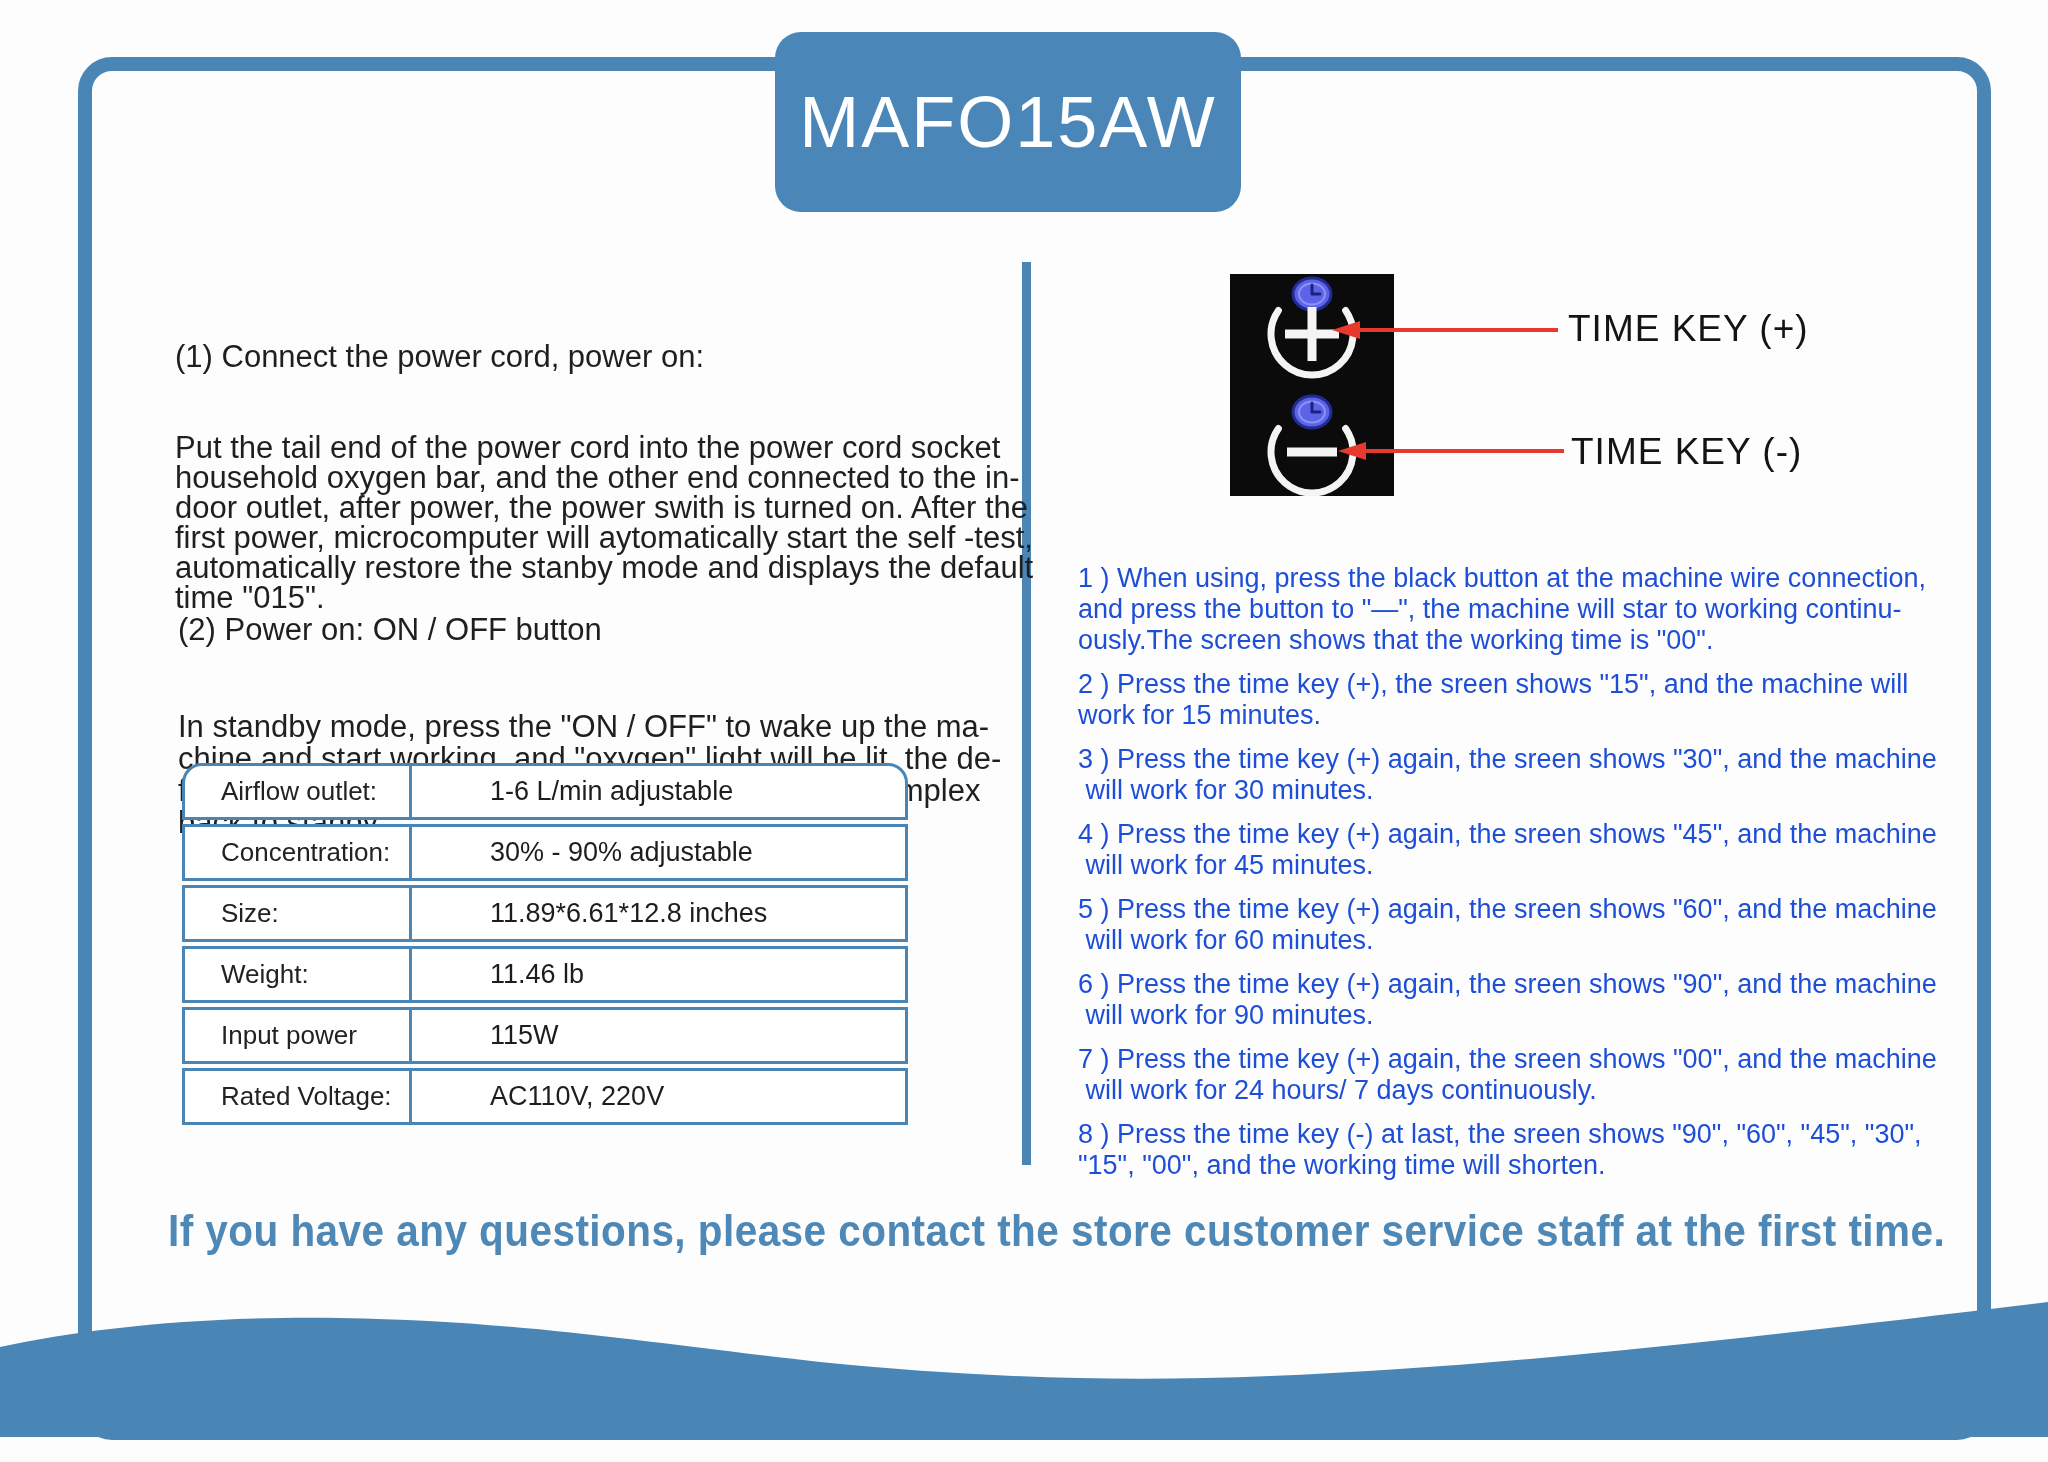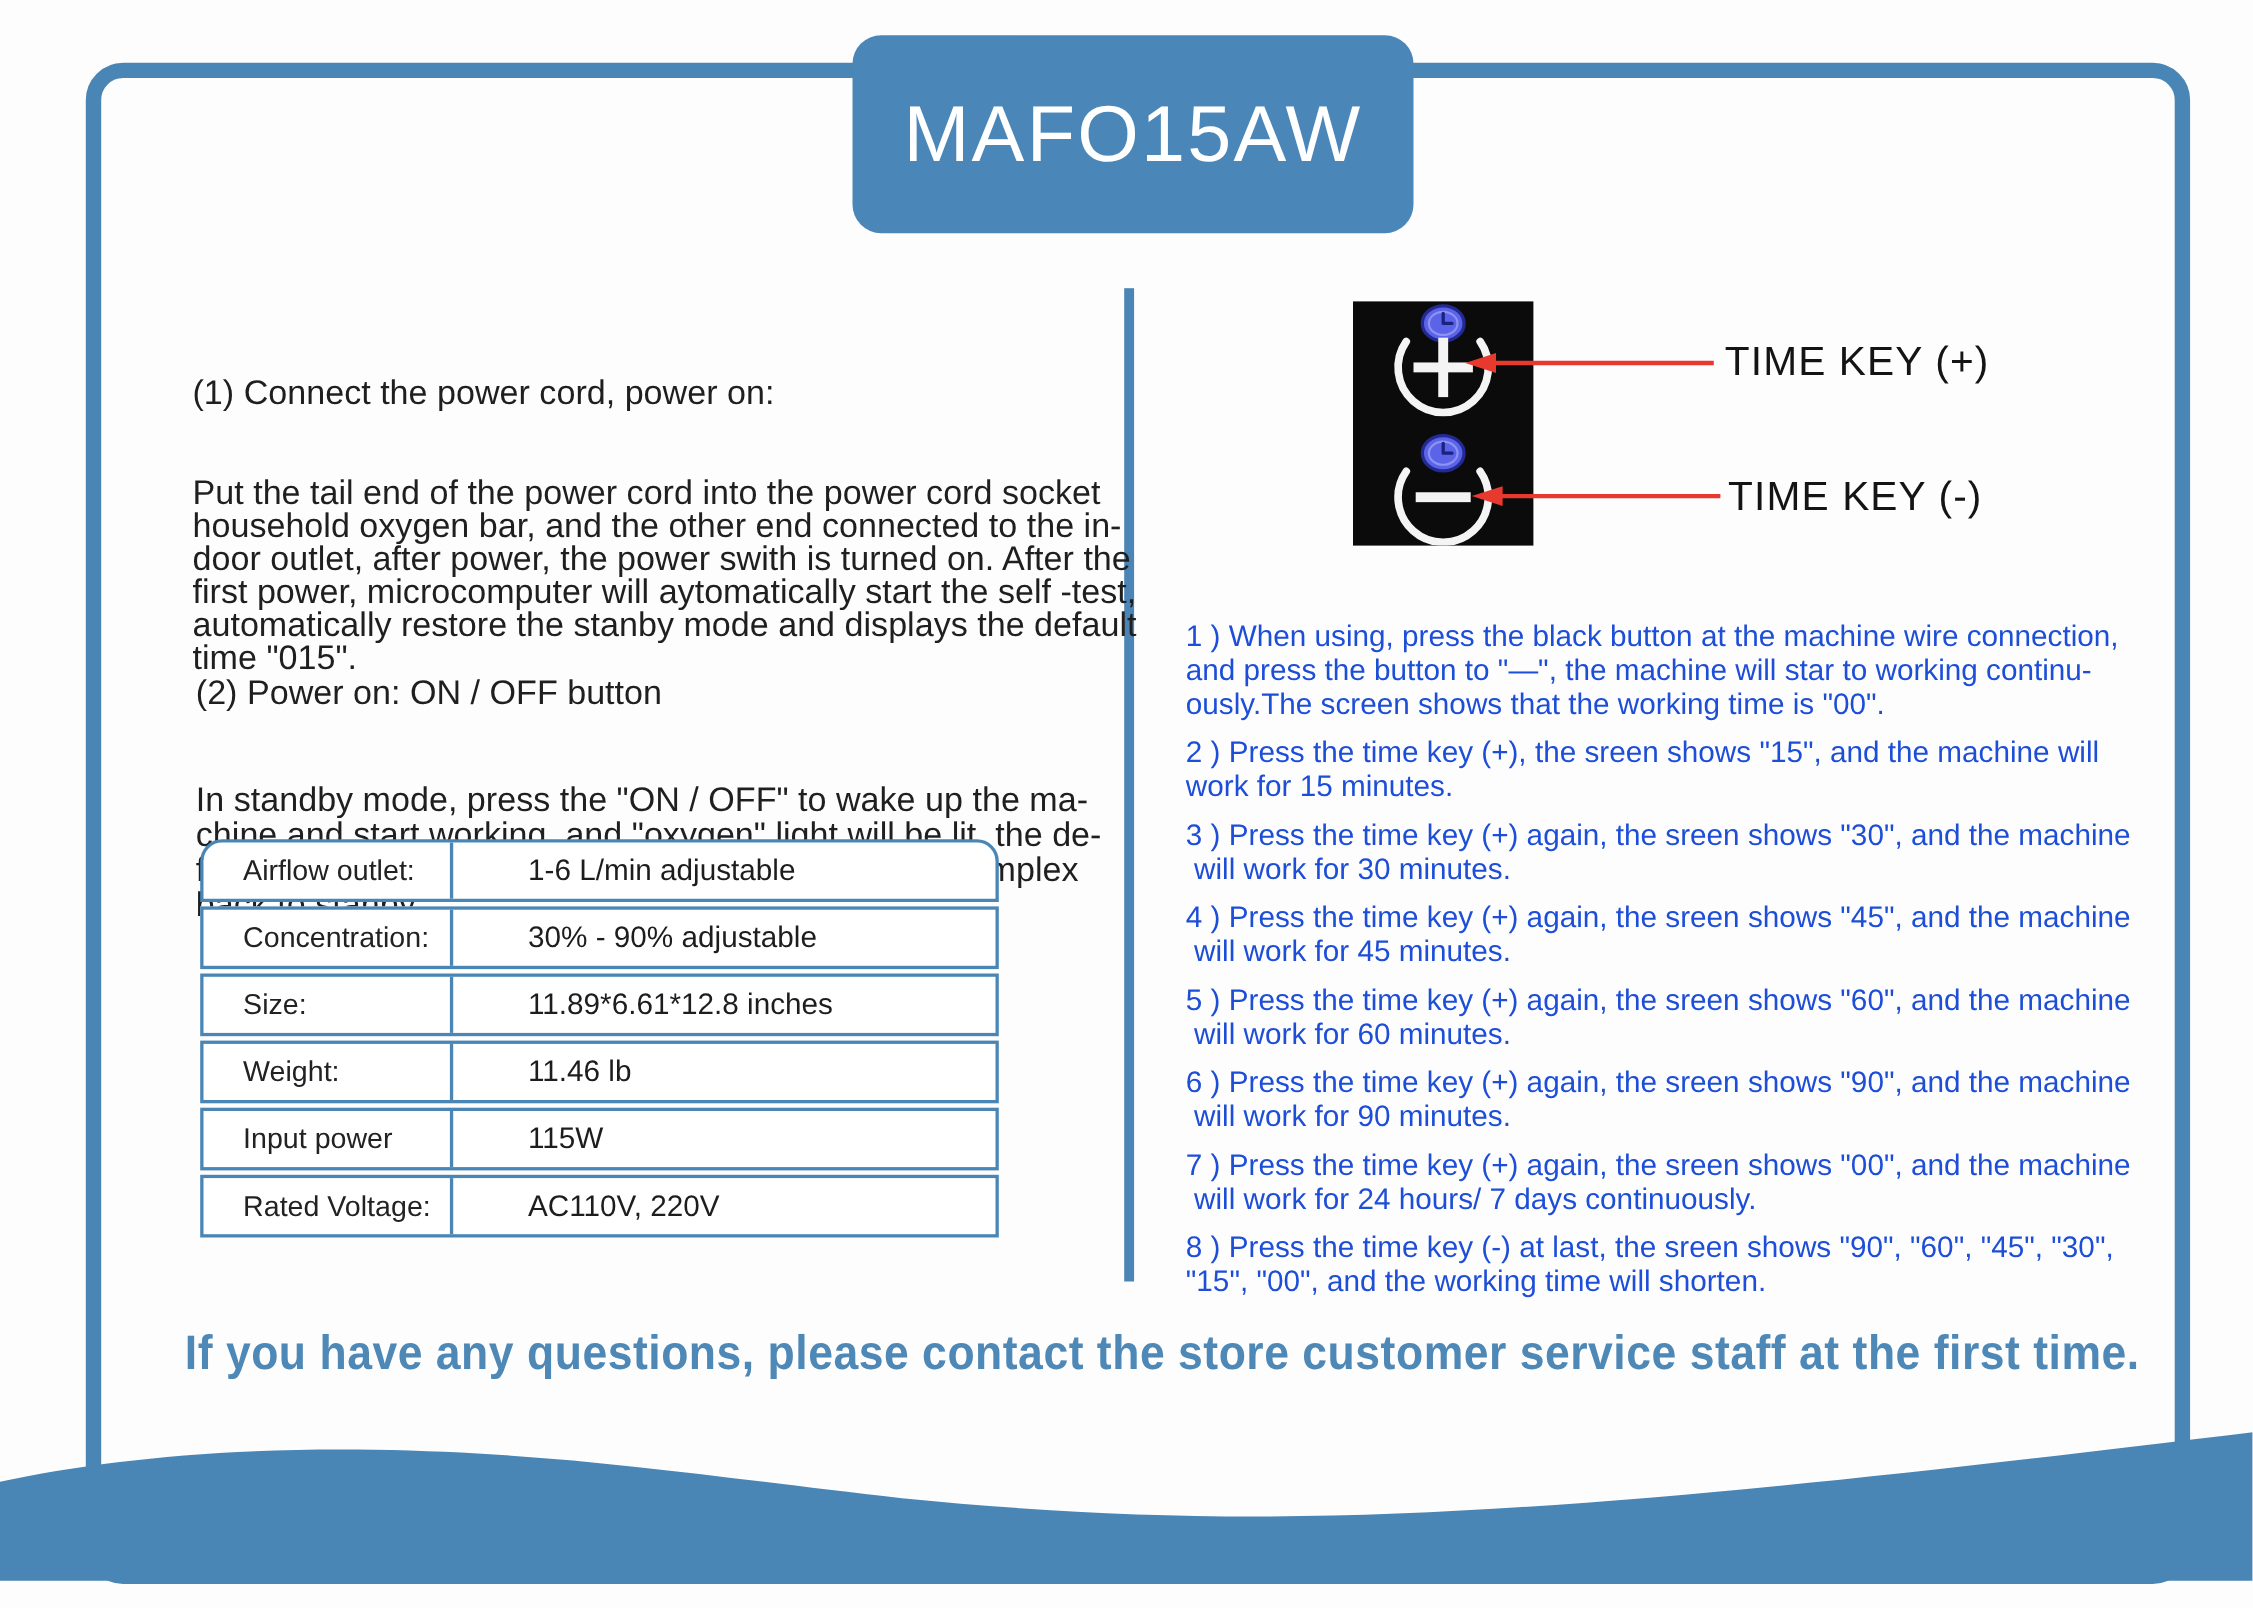--- a/index.html
+++ b/index.html
@@ -2,38 +2,38 @@
 <html><head>
 <meta charset="utf-8">
 <style>
   html,body{margin:0;padding:0;background:#fff;}
   .canvas{position:relative;width:2048px;height:1462px;background:#fefdfd;overflow:hidden;
           font-family:"Liberation Sans", sans-serif;color:#1c1c1c;}
   
   .frame{position:absolute;left:78px;top:57px;width:1885px;height:1355px;
          border:14px solid #4a86b5;border-radius:34px;background:transparent;}
   
-  .title-box{position:absolute;left:775px;top:32px;width:510px;height:180px;background:#4a87b8;
+  .title-box{position:absolute;left:775px;top:32px;width:466px;height:180px;background:#4a87b8;
              border-radius:26px;display:flex;align-items:center;justify-content:center;z-index:3;}
   .title-box span{font-size:72px;color:#ffffff;letter-spacing:2px;font-weight:400;}
   
   .divider{position:absolute;left:1022px;top:262px;width:9px;height:903px;background:#4a85b5;}
   
   .para{position:absolute;white-space:pre;font-size:31px;line-height:30px;color:#1f1f1f;}
   .para .h{margin-bottom:1px;}
   #para1{left:175px;top:282px;}
   #para2{left:178px;top:550px;line-height:32px;}
   
   .spec-table{position:absolute;left:182px;top:763px;width:726px;border-radius:20px;}
   .spec-row{display:flex;height:51px;margin-bottom:4px;border:3px solid #4a86b5;background:#fff;}
   .spec-row.first{border-top-left-radius:20px;border-top-right-radius:20px;}
   .spec-row.last{border-bottom-left-radius:20px;border-bottom-right-radius:20px;margin-bottom:0;}
   .spec-label{width:227px;border-right:3px solid #4a86b5;display:flex;align-items:center;
               padding-left:36px;box-sizing:border-box;font-size:26px;color:#222;}
-  .spec-value{flex:1;display:flex;align-items:center;padding-left:68px;font-size:27px;color:#1d1d1d;}
+  .spec-value{flex:1;display:flex;align-items:center;padding-left:68px;font-size:27px;color:#1d1d1d;margin-left:10px;}
   
   .panel{position:absolute;left:1230px;top:274px;width:164px;height:222px;background:#0b0b0b;}
   
   .arrow-svg{position:absolute;}
   
   .tk-label{position:absolute;font-size:37px;color:#141414;letter-spacing:1px;}
   
   .steps{position:absolute;left:1078px;top:563px;width:900px;}
   .step{white-space:pre;font-size:27px;line-height:31px;margin-bottom:13px;color:#1d4ed8;}
   

